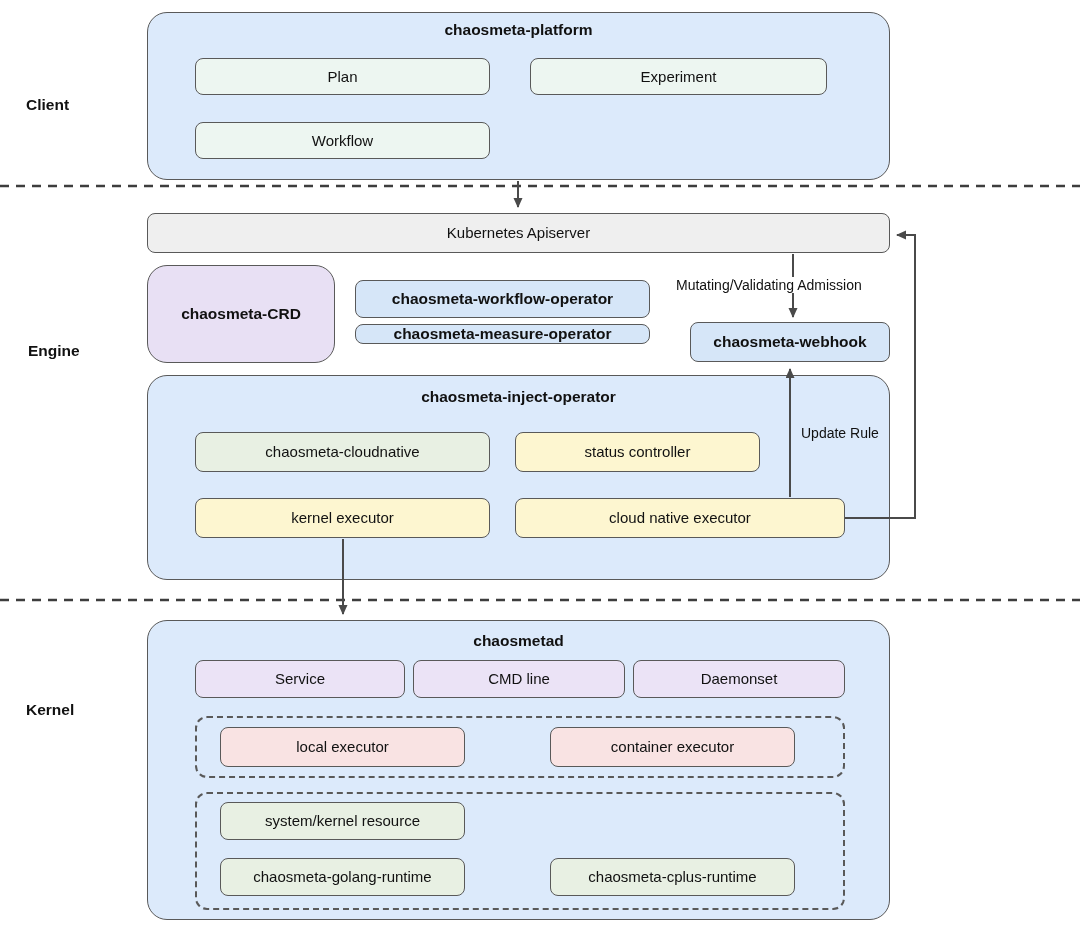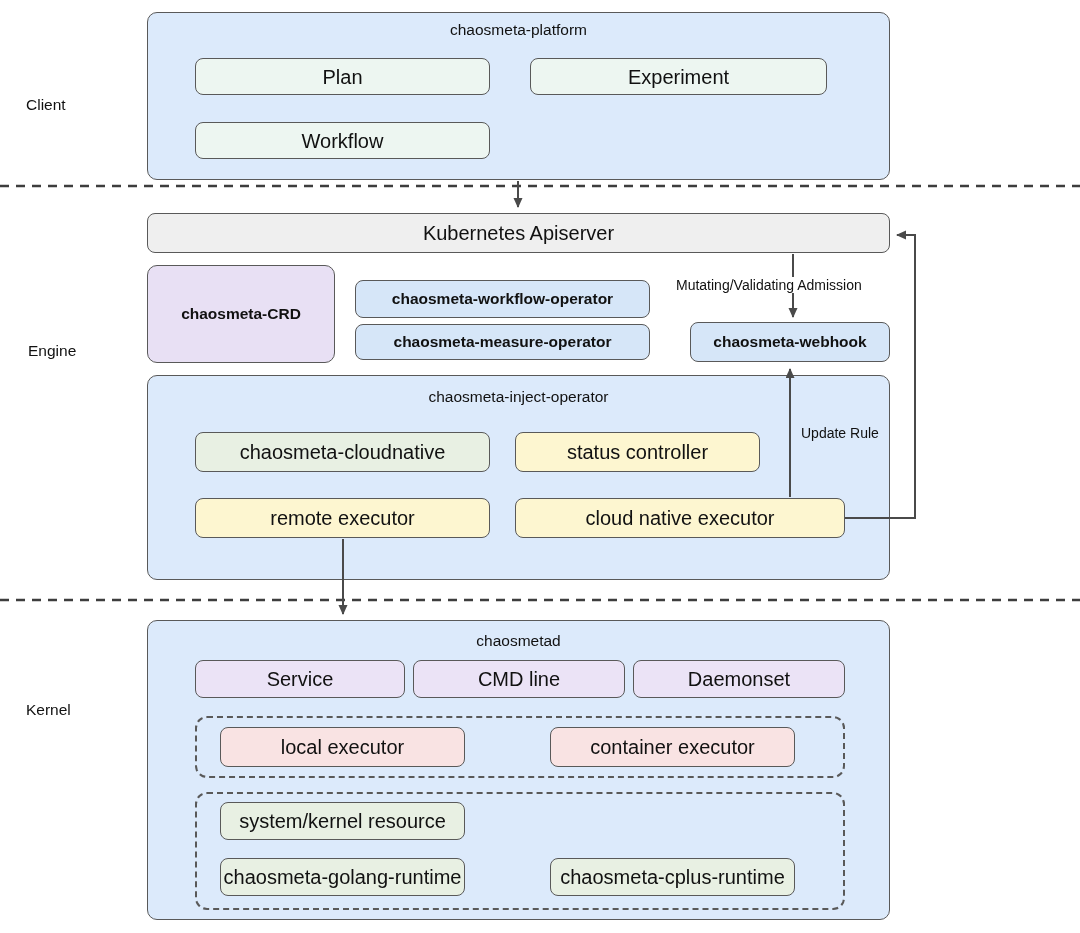--- a/index.html
+++ b/index.html
@@ -12,35 +12,35 @@
     --green-pill:#e8f0e3;
     --purple-pill:#ebe3f6;
     --pink-pill:#f9e3e3;
     --border:#595959;
     --ink:#111111;
   }
   *{box-sizing:border-box}
   body{margin:0;background:#ffffff;font-family:"Liberation Sans","DejaVu Sans",sans-serif;color:var(--ink)}
   #canvas{position:relative;width:1080px;height:933px;background:#ffffff;overflow:hidden}
   .node{position:absolute;border:1.6px solid var(--border);display:flex;align-items:center;justify-content:center;
-        font-size:20px;color:var(--ink);text-align:center;line-height:1.2}
+        font-size:15px;color:var(--ink);text-align:center;line-height:1.2}
   .r8{border-radius:8px}
-  .r10{border-radius:10px}
+  .r10{border-radius:20px}
   .bold{font-weight:700;font-size:15.5px}
   .bg-container{background:var(--container-blue)}
   .bg-mint{background:var(--mint-pill)}
   .bg-gray{background:var(--gray-box)}
   .bg-purple{background:var(--purple-box)}
   .bg-blue{background:var(--blue-box)}
   .bg-yellow{background:var(--yellow-pill)}
   .bg-green{background:var(--green-pill)}
   .bg-purple-pill{background:var(--purple-pill)}
   .bg-pink{background:var(--pink-pill)}
-  .title{position:absolute;font-weight:400;font-size:15.5px;text-align:center;color:var(--ink);z-index:2}
-  .layer-label{position:absolute;font-weight:400;font-size:15.5px;color:var(--ink)}
+  .title{position:absolute;font-weight:700;font-size:15.5px;text-align:center;color:var(--ink);z-index:2}
+  .layer-label{position:absolute;font-weight:700;font-size:15.5px;color:var(--ink)}
   .dashed-group{position:absolute;border:2px dashed var(--border);border-radius:12px;background:transparent}
   .annot{position:absolute;font-size:14px;color:var(--ink);z-index:7;white-space:nowrap}
   .annot.on-white{background:#ffffff;padding:0 3px}
   svg.overlay{position:absolute;left:0;top:0;z-index:6;pointer-events:none}
 </style>
 </head>
 <body>
 
 <div id="canvas">
 
@@ -50,29 +50,29 @@
 
   <div class="node r10 bg-container" style="left:147px;top:12px;width:743px;height:168px"></div>
   <div class="title" style="left:147px;top:21px;width:743px">chaosmeta-platform</div>
   <div class="node r8 bg-mint" style="left:195px;top:58px;width:295px;height:37px">Plan</div>
   <div class="node r8 bg-mint" style="left:530px;top:58px;width:297px;height:37px">Experiment</div>
   <div class="node r8 bg-mint" style="left:195px;top:122px;width:295px;height:37px">Workflow</div>
 
   <div class="node r8 bg-gray" style="left:147px;top:213px;width:743px;height:40px">Kubernetes Apiserver</div>
   <div class="node r10 bg-purple bold" style="left:147px;top:265px;width:188px;height:98px">chaosmeta-CRD</div>
   <div class="node r8 bg-blue bold" style="left:355px;top:280px;width:295px;height:38px">chaosmeta-workflow-operator</div>
-  <div class="node r8 bg-blue bold" style="left:355px;top:324px;width:295px;height:36px">chaosmeta-measure-operator</div>
+  <div class="node r8 bg-blue bold" style="left:355px;top:324px;width:295px;height:20px">chaosmeta-measure-operator</div>
   <div class="node r8 bg-blue bold" style="left:690px;top:322px;width:200px;height:40px">chaosmeta-webhook</div>
   <div class="annot on-white" style="left:673px;top:277px">Mutating/Validating Admission</div>
 
   <div class="node r10 bg-container" style="left:147px;top:375px;width:743px;height:205px"></div>
   <div class="title" style="left:147px;top:388px;width:743px">chaosmeta-inject-operator</div>
   <div class="node r8 bg-green" style="left:195px;top:432px;width:295px;height:40px">chaosmeta-cloudnative</div>
   <div class="node r8 bg-yellow" style="left:515px;top:432px;width:245px;height:40px">status controller</div>
-  <div class="node r8 bg-yellow" style="left:195px;top:498px;width:295px;height:40px">remote executor</div>
+  <div class="node r8 bg-yellow" style="left:195px;top:498px;width:295px;height:40px">kernel executor</div>
   <div class="node r8 bg-yellow" style="left:515px;top:498px;width:330px;height:40px">cloud native executor</div>
   <div class="annot" style="left:801px;top:425px">Update Rule</div>
 
   <div class="node r10 bg-container" style="left:147px;top:620px;width:743px;height:300px"></div>
   <div class="title" style="left:147px;top:632px;width:743px">chaosmetad</div>
   <div class="node r8 bg-purple-pill" style="left:195px;top:660px;width:210px;height:38px">Service</div>
   <div class="node r8 bg-purple-pill" style="left:413px;top:660px;width:212px;height:38px">CMD line</div>
   <div class="node r8 bg-purple-pill" style="left:633px;top:660px;width:212px;height:38px">Daemonset</div>
 
   <div class="dashed-group" style="left:195px;top:716px;width:650px;height:62px"></div>

